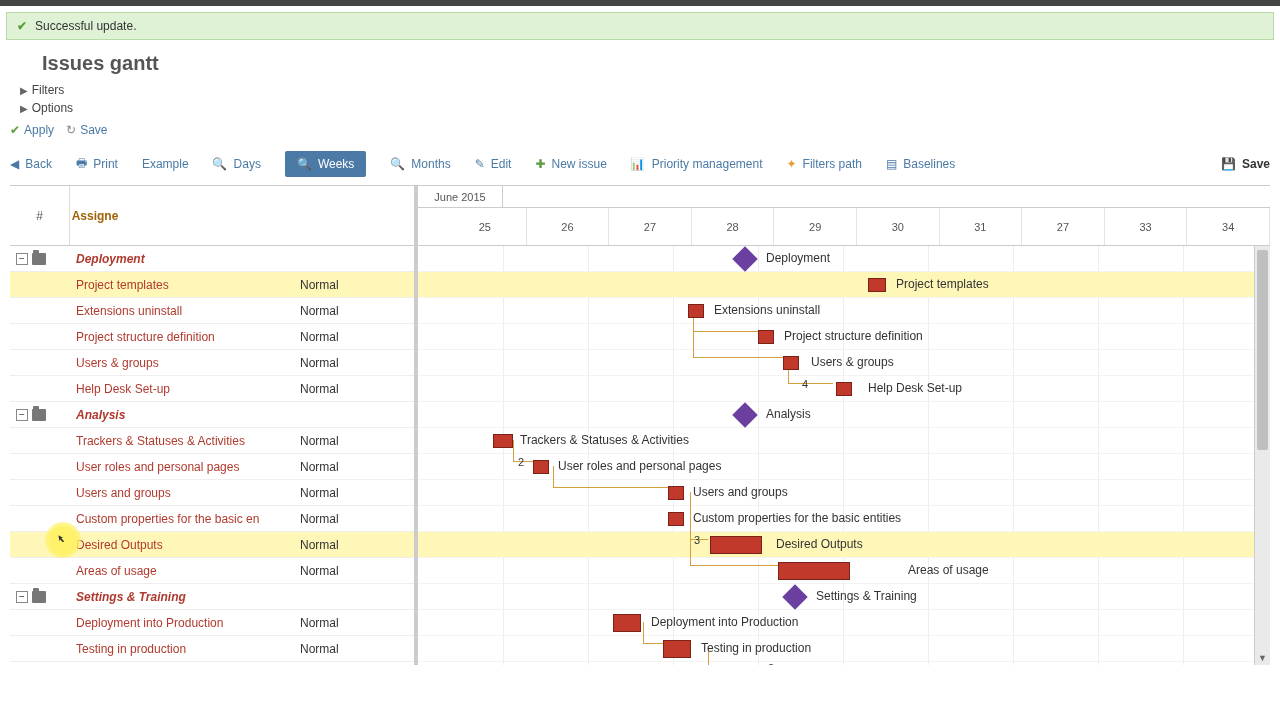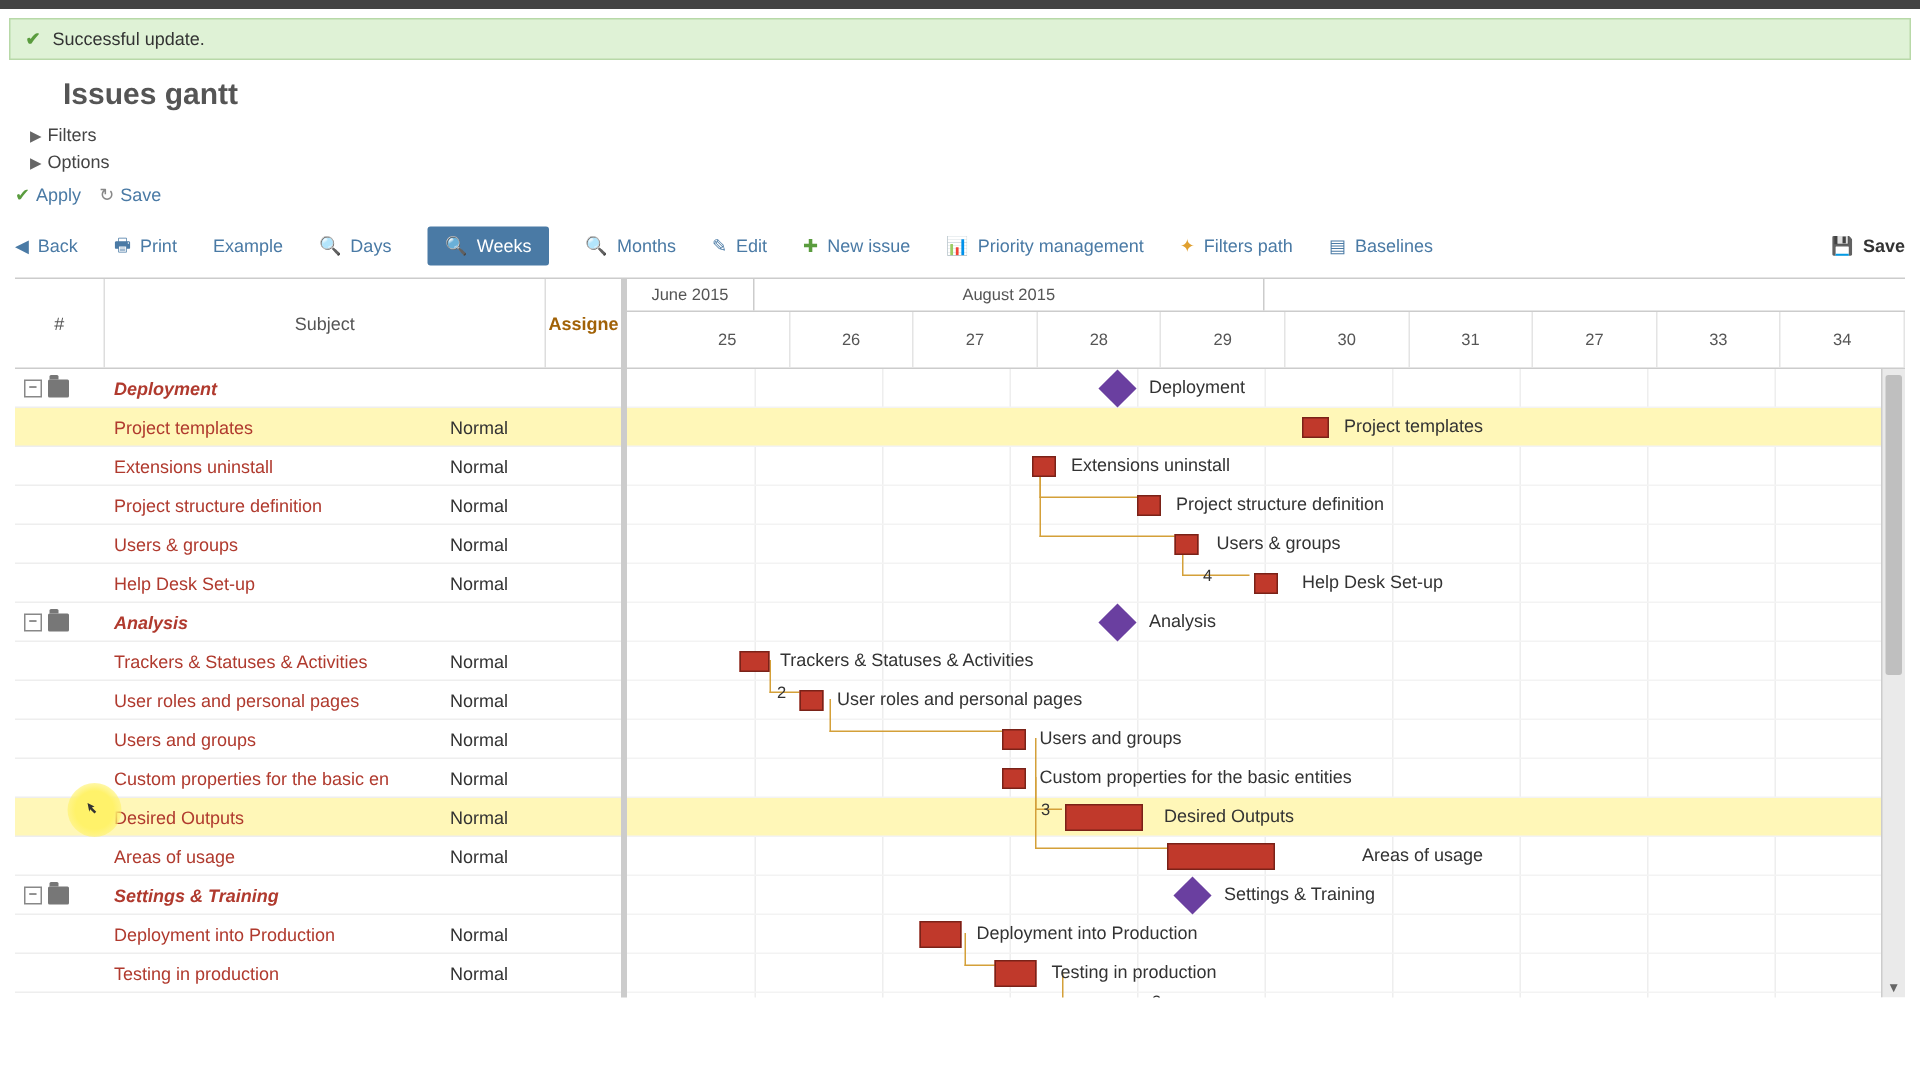--- a/index.html
+++ b/index.html
@@ -133,21 +133,20 @@
       <span>💾</span>
       <span>Save</span>
     </span>
 </div>
 
 <div class="gantt-wrap">
 
   <div class="left-pane">
     <div class="left-head">
       <div class="lh-num">#</div>
-      <div class="lh-subj">Subject</div>
       <div class="lh-assn">Assigne</div>
     </div>
 
     <div class="row group">
       <div class="c-tree">
           <span class="expander">−</span>
           <span class="folder-ic"></span>
         </div>
       <div class="c-subj"><a>Deployment</a></div>
       <div class="c-prio"></div>
@@ -253,21 +252,20 @@
       </div>
     <div class="row">
         <div class="c-tree"></div>
         <div class="c-assn"></div>
       </div>
   </div>
 
   <div class="right-pane">
     <div class="r-head-months">
       <div style="width:85px">June 2015</div>
-      <div style="width:340px">August 2015</div>
     </div>
     <div class="r-head-weeks">
       <div>25</div>
         <div>26</div>
         <div>27</div>
         <div>28</div>
         <div>29</div>
       <div>30</div>
         <div>31</div>
         <div>27</div>

